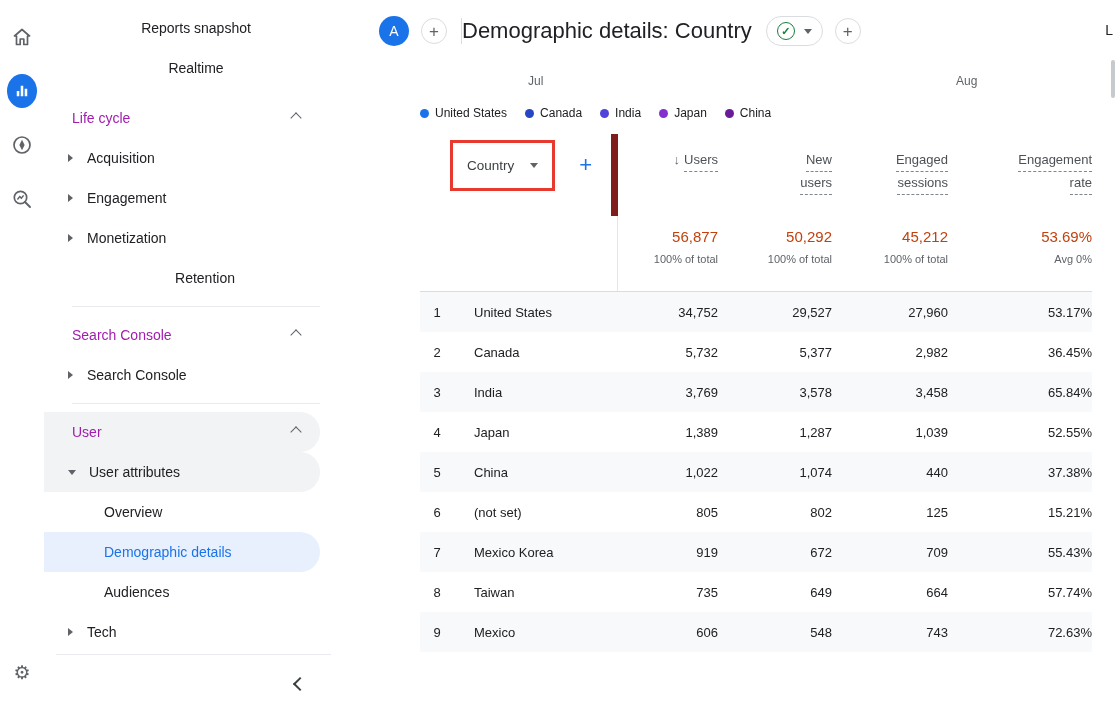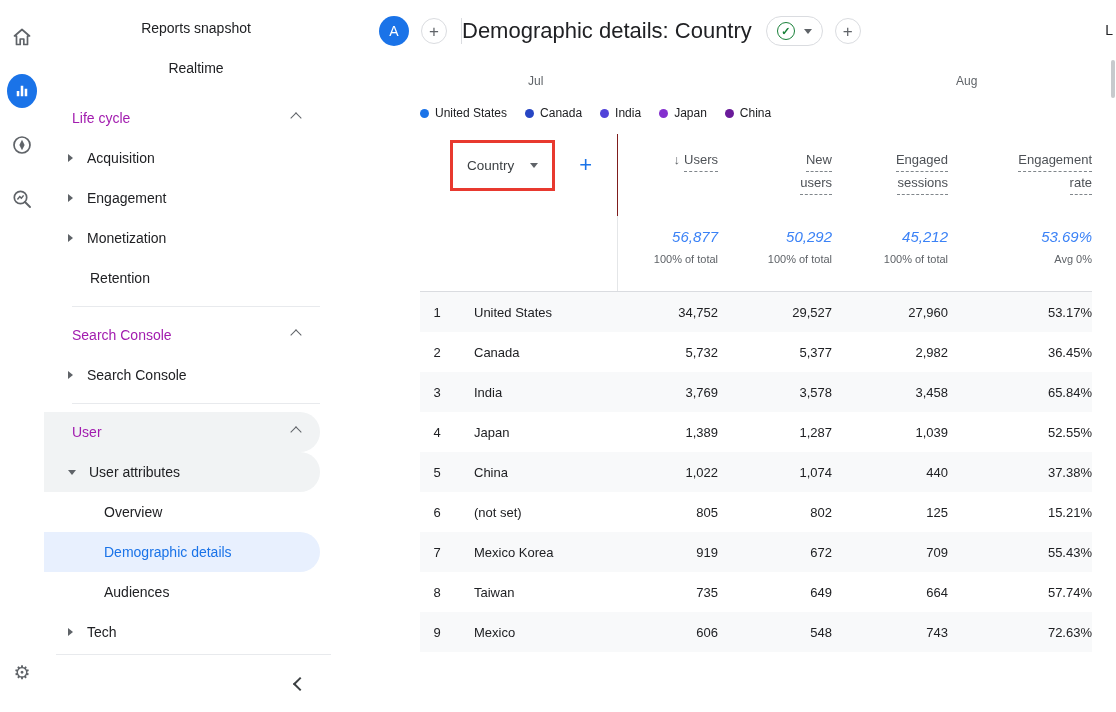--- a/index.html
+++ b/index.html
@@ -16,21 +16,21 @@
   .rail-item { width:30px; height:30px; margin-bottom:24px; display:flex; align-items:center; justify-content:center; cursor:pointer; }
   .rail-active { width:34px; height:34px; border-radius:50%; background:#1a73e8; display:flex; align-items:center; justify-content:center; }
   .rail-gear { position:absolute; bottom:28px; font-size:19px; color:#5f6368; cursor:pointer; }
 
   
   .sidebar { flex:0 0 331px; padding-top:8px; position:relative; }
   .s-item, .s-section { height:40px; display:flex; align-items:center; font-size:14px; color:#202124; margin-right:55px; cursor:pointer; }
   .s-item.plain { padding-left:28px;justify-content:center; }
   .s-item.arrow { padding-left:24px; }
   .s-item.arrow .tri-right { margin-right:14px; }
-  .s-item.noarrow { padding-left:46px; }
+  .s-item.noarrow { padding-left:46px;justify-content:center; }
   .s-item.child { padding-left:60px; }
   .s-item.selected { background:#e8f0fe; color:#1a73e8; border-radius:0 20px 20px 0; }
   .s-item.graybg, .s-section.graybg { background:#f1f3f4; border-radius:0 20px 20px 0; }
   .s-section { padding-left:28px; padding-right:20px; justify-content:space-between; color:#a21caf; }
   .s-section.gap { margin-top:10px; }
   .s-div { height:1px; background:#e8eaed; margin:8px 55px 8px 28px; }
   .side-footer { position:absolute; bottom:0; left:12px; right:44px; height:58px; border-top:1px solid #e8eaed;
                  display:flex; align-items:center; justify-content:flex-end; padding-right:26px; }
 
   
@@ -69,34 +69,34 @@
   .search-input { border:0; outline:none; font-size:14px; color:#202124; margin-left:14px; flex:1;
                   font-family:"Liberation Sans", sans-serif; background:transparent; }
   .search-input::placeholder { color:#5f6368; }
   .rows-label { font-size:13px; color:#202124; white-space:nowrap; }
 
   
   .tbl { margin-left:45px; padding-right:24px; }
   .grid-cols { display:grid; grid-template-columns:34px 164px 100px 114px 116px 144px; }
   .thead { border-bottom:1px solid #dadce0; }
   .th-top { height:82px; }
-  .dim-cell { grid-column:1 / 3; border-right:1px solid #7f1d1d; display:flex; align-items:flex-start;
+  .dim-cell { grid-column:1 / 3; border-right:7px solid #7f1d1d; display:flex; align-items:flex-start;
               padding-top:6px; padding-left:30px; gap:24px; }
   .annotation { border:3px solid #e8392f; padding:0; display:inline-block; }
   .dim-dd { display:inline-flex; align-items:center; gap:16px; padding:15px 14px; cursor:pointer; }
   .dim-dd span:first-child { font-size:13.5px; color:#3c4043; }
   .add-btn { background:none; border:0; color:#1a73e8; font-size:22px; margin-top:12px; cursor:pointer; padding:0;
              font-family:"Liberation Sans", sans-serif; }
   .m-h { text-align:right; padding-top:15px; font-size:13px; color:#4d5156; line-height:21px; cursor:pointer; }
   .m-h .u { border-bottom:1px dashed #80868b; padding-bottom:1px; display:inline-block; }
   .m-h .sort { color:#5f6368; margin-right:4px; }
   .th-tot { height:75px; }
   .dim-cell-b { grid-column:1 / 3; border-right:1px solid #e4e6e8; }
   .t-cell { text-align:right; padding-top:12px; }
-  .t-cell .big { font-size:15px; color:#3b82f6; display:block;font-style:italic; }
+  .t-cell .big { font-size:15px; color:#c2410c; display:block; }
   .t-cell .sub { font-size:11px; color:#5f6368; display:block; margin-top:8px; }
 
   .trow { height:40px; align-items:center; font-size:13px; cursor:pointer; }
   .tbody .trow:nth-child(odd) { background:#f8f9fa; }
   .c-rank { text-align:center; color:#202124; }
   .c-country { padding-left:20px; font-weight:500; color:#202124; }
   .c-num { text-align:right; color:#202124; }
 </style>
 </head>
 <body>

